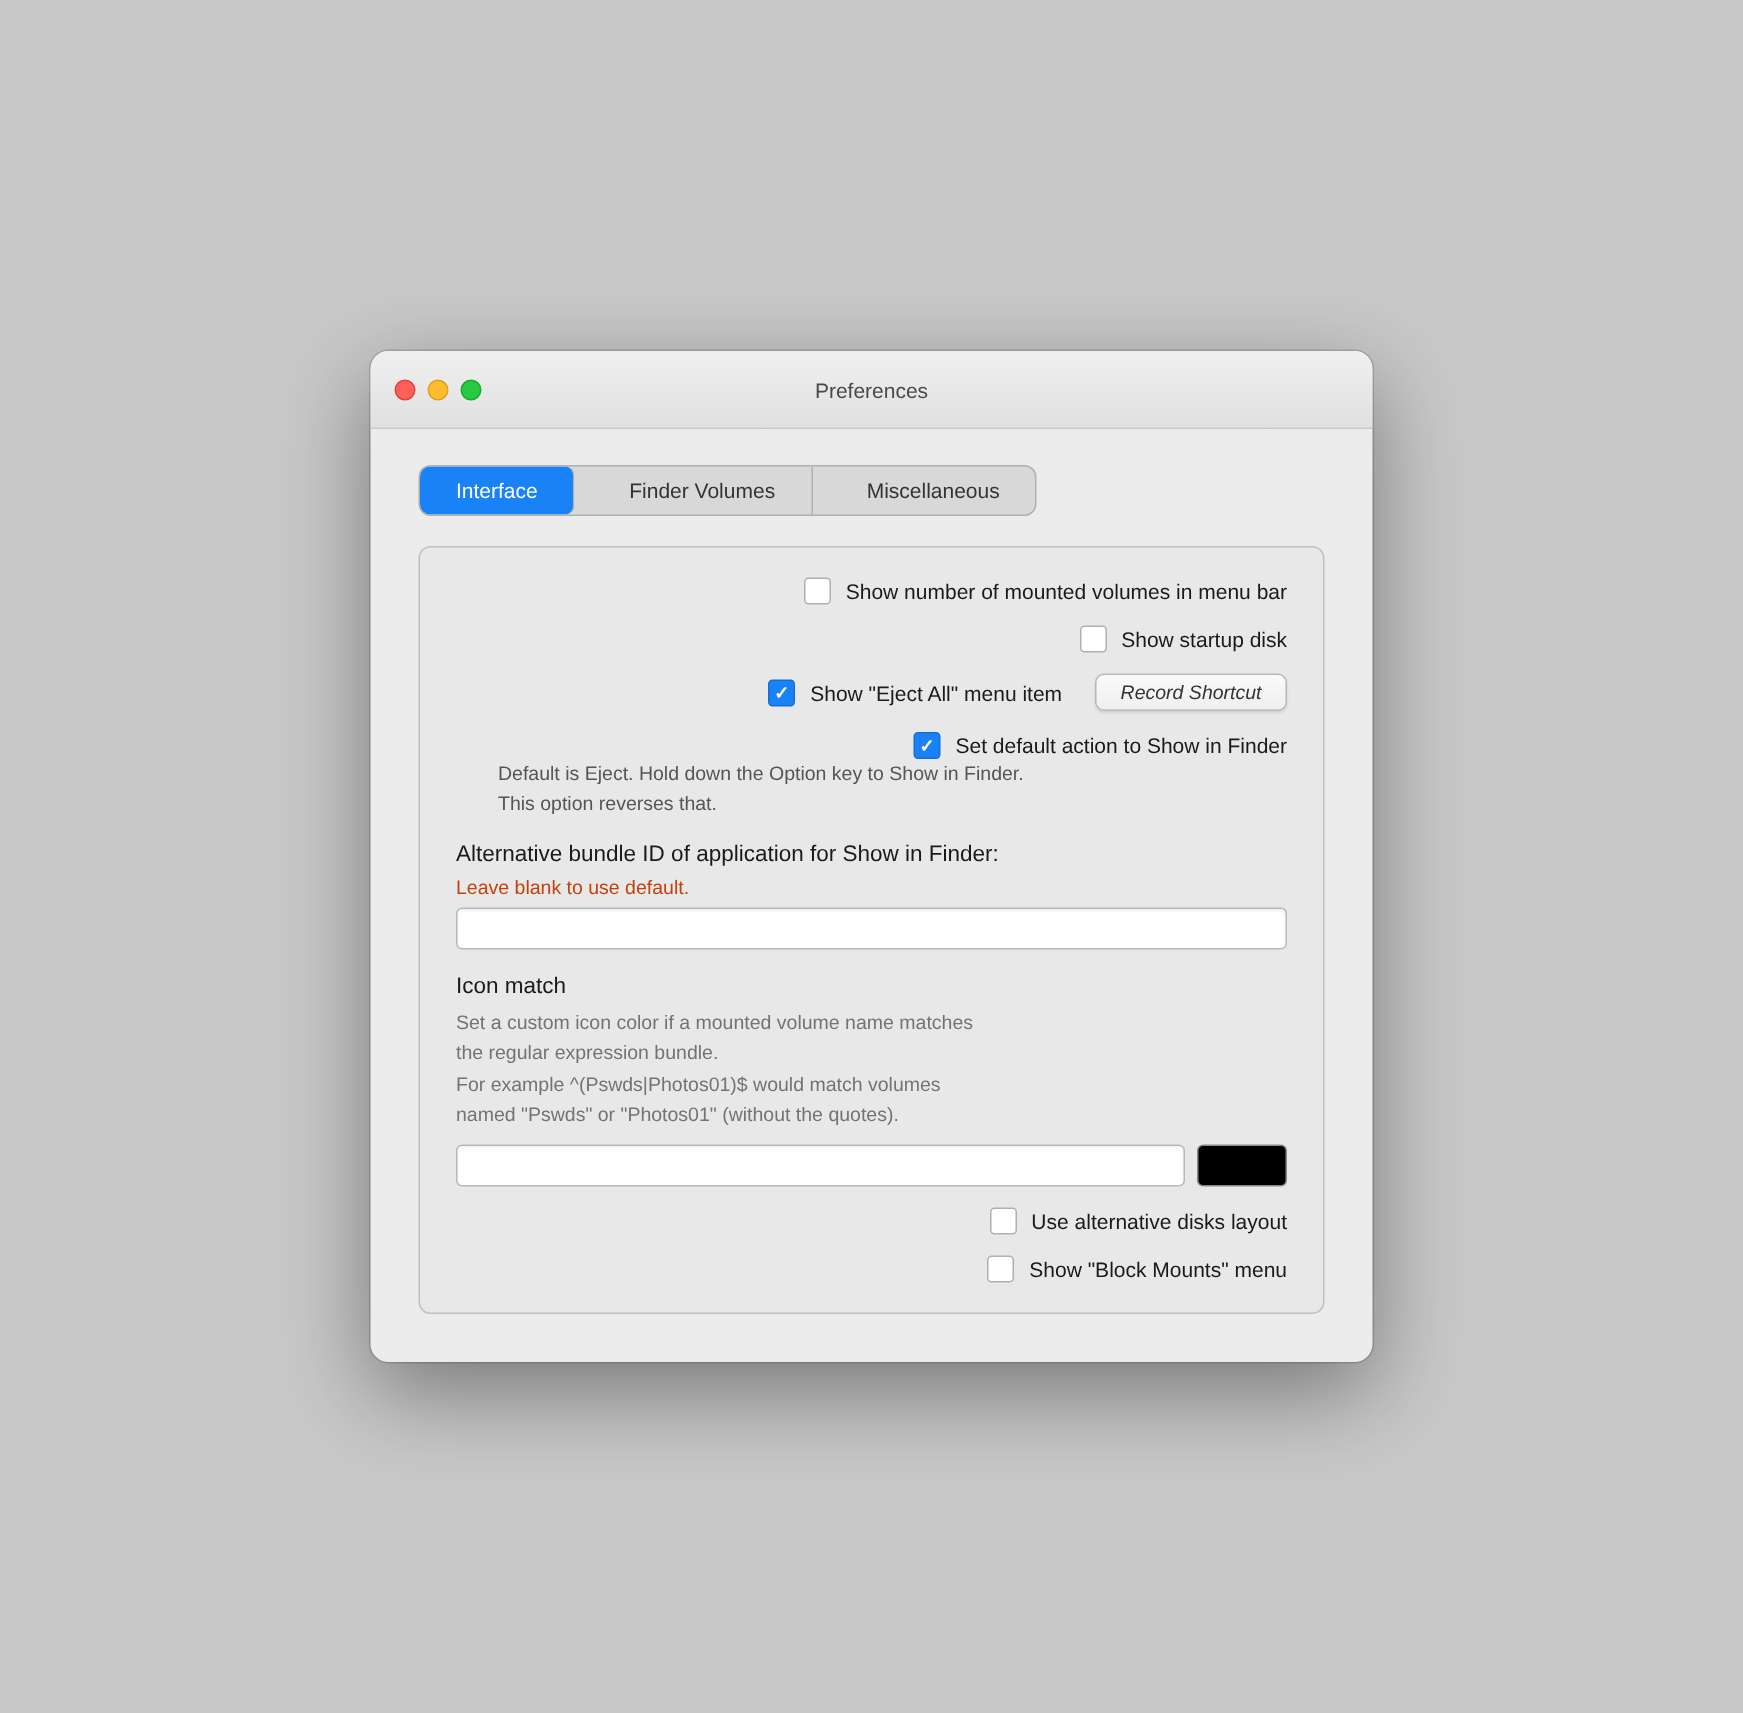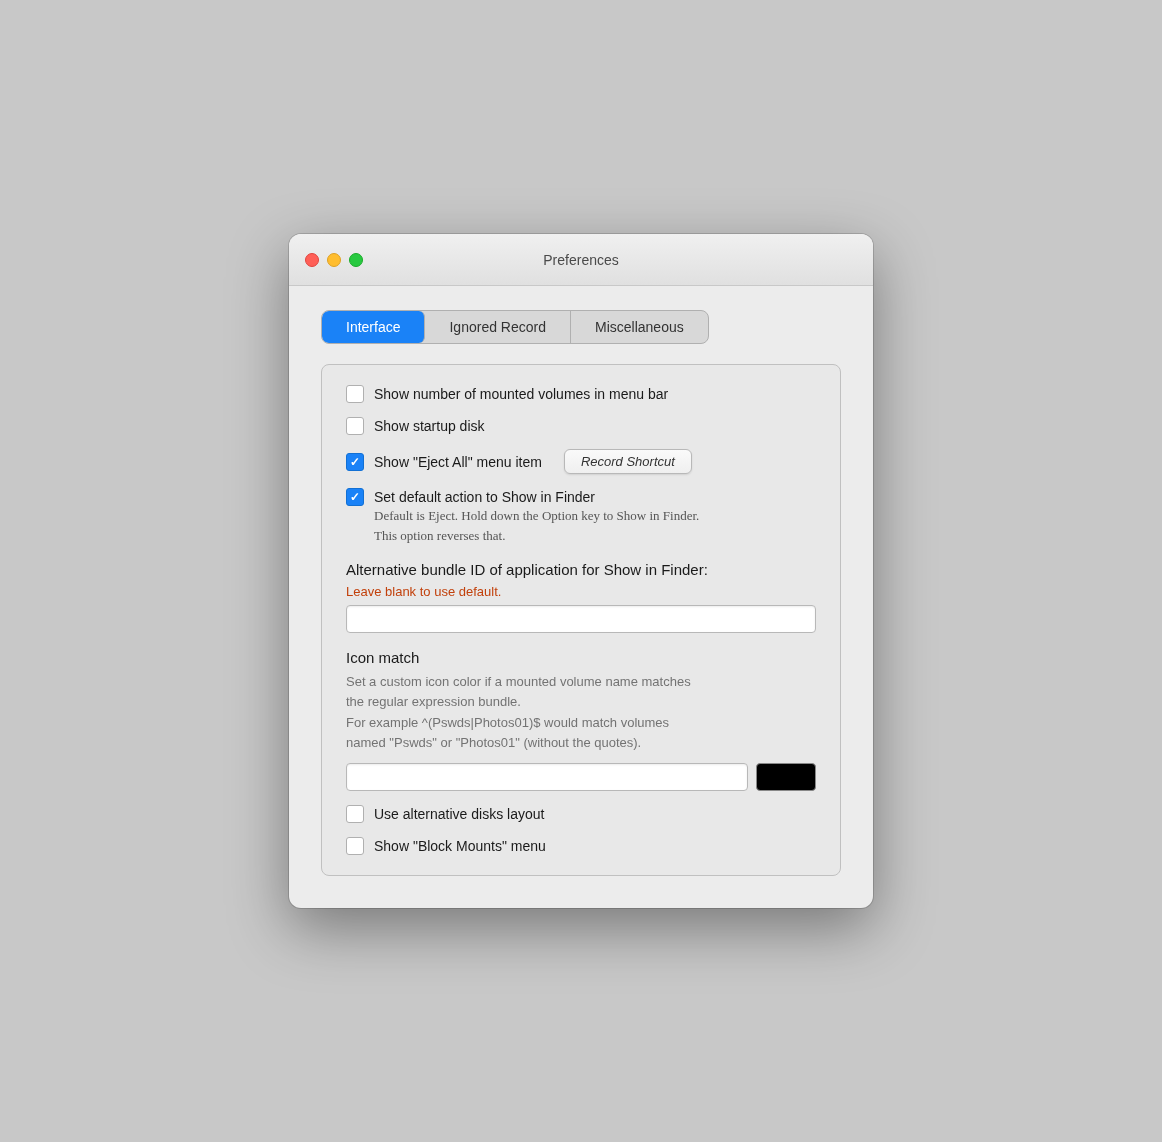--- a/index.html
+++ b/index.html
@@ -12,21 +12,21 @@
       background: #c8c8c8;
       display: flex;
       justify-content: center;
       align-items: center;
       min-height: 1142px;
       width: 1162px;
       font-family: -apple-system, BlinkMacSystemFont, "San Francisco", "Helvetica Neue", Helvetica, Arial, sans-serif;
     }
 
     .window {
-      width: 584px;
+      width: 668px;
       background: #ececec;
       border-radius: 12px;
       box-shadow: 0 20px 60px rgba(0,0,0,0.4), 0 0 0 1px rgba(0,0,0,0.15);
       overflow: hidden;
       position: relative;
     }
 
     .titlebar {
       background: linear-gradient(to bottom, #f0f0f0, #e0e0e0);
       height: 52px;
@@ -72,21 +72,21 @@
       color: #4a4a4a;
       font-weight: 500;
     }
 
     .content {
       padding: 24px 32px 32px;
     }
 
     .tabs {
       display: flex;
-      gap: 0;
+      gap: 12px;
       margin-bottom: 20px;
       border: 1px solid #b0b0b0;
       border-radius: 8px;
       overflow: hidden;
       width: fit-content;
       background: #d8d8d8;
     }
 
     .tab {
       padding: 8px 24px;
@@ -114,20 +114,21 @@
       border: 1px solid #c0c0c0;
       border-radius: 8px;
       padding: 20px 24px;
     }
 
     .option-row {
       display: flex;
       align-items: center;
       margin-bottom: 14px;
       gap: 10px;
+      justify-content: flex-end;
     }
 
     .option-row:last-child {
       margin-bottom: 0;
     }
 
     .checkbox {
       width: 18px;
       height: 18px;
       border: 1.5px solid #b0b0b0;
@@ -168,21 +169,20 @@
       color: #333;
       cursor: pointer;
       box-shadow: 0 1px 2px rgba(0,0,0,0.1);
       font-style: italic;
     }
 
     .indent-block {
       margin-left: 28px;
       margin-top: -4px;
       margin-bottom: 14px;
-      font-family: Liberation Serif, serif;
     }
 
     .description-text {
       font-size: 13px;
       color: #555;
       line-height: 1.5;
     }
 
     .section-title {
       font-size: 15px;
@@ -247,21 +247,21 @@
       <div class="traffic-light minimize"></div>
       <div class="traffic-light maximize"></div>
     </div>
     <span class="titlebar-title">Preferences</span>
   </div>
 
   <div class="content">
 
     <div class="tabs">
       <div class="tab active">Interface</div>
-      <div class="tab">Ignored Record</div>
+      <div class="tab">Finder Volumes</div>
       <div class="tab">Miscellaneous</div>
     </div>
 
     <div class="panel">
 
       <div class="option-row">
         <div class="checkbox"></div>
         <span class="option-label">Show number of mounted volumes in menu bar</span>
       </div>
 

